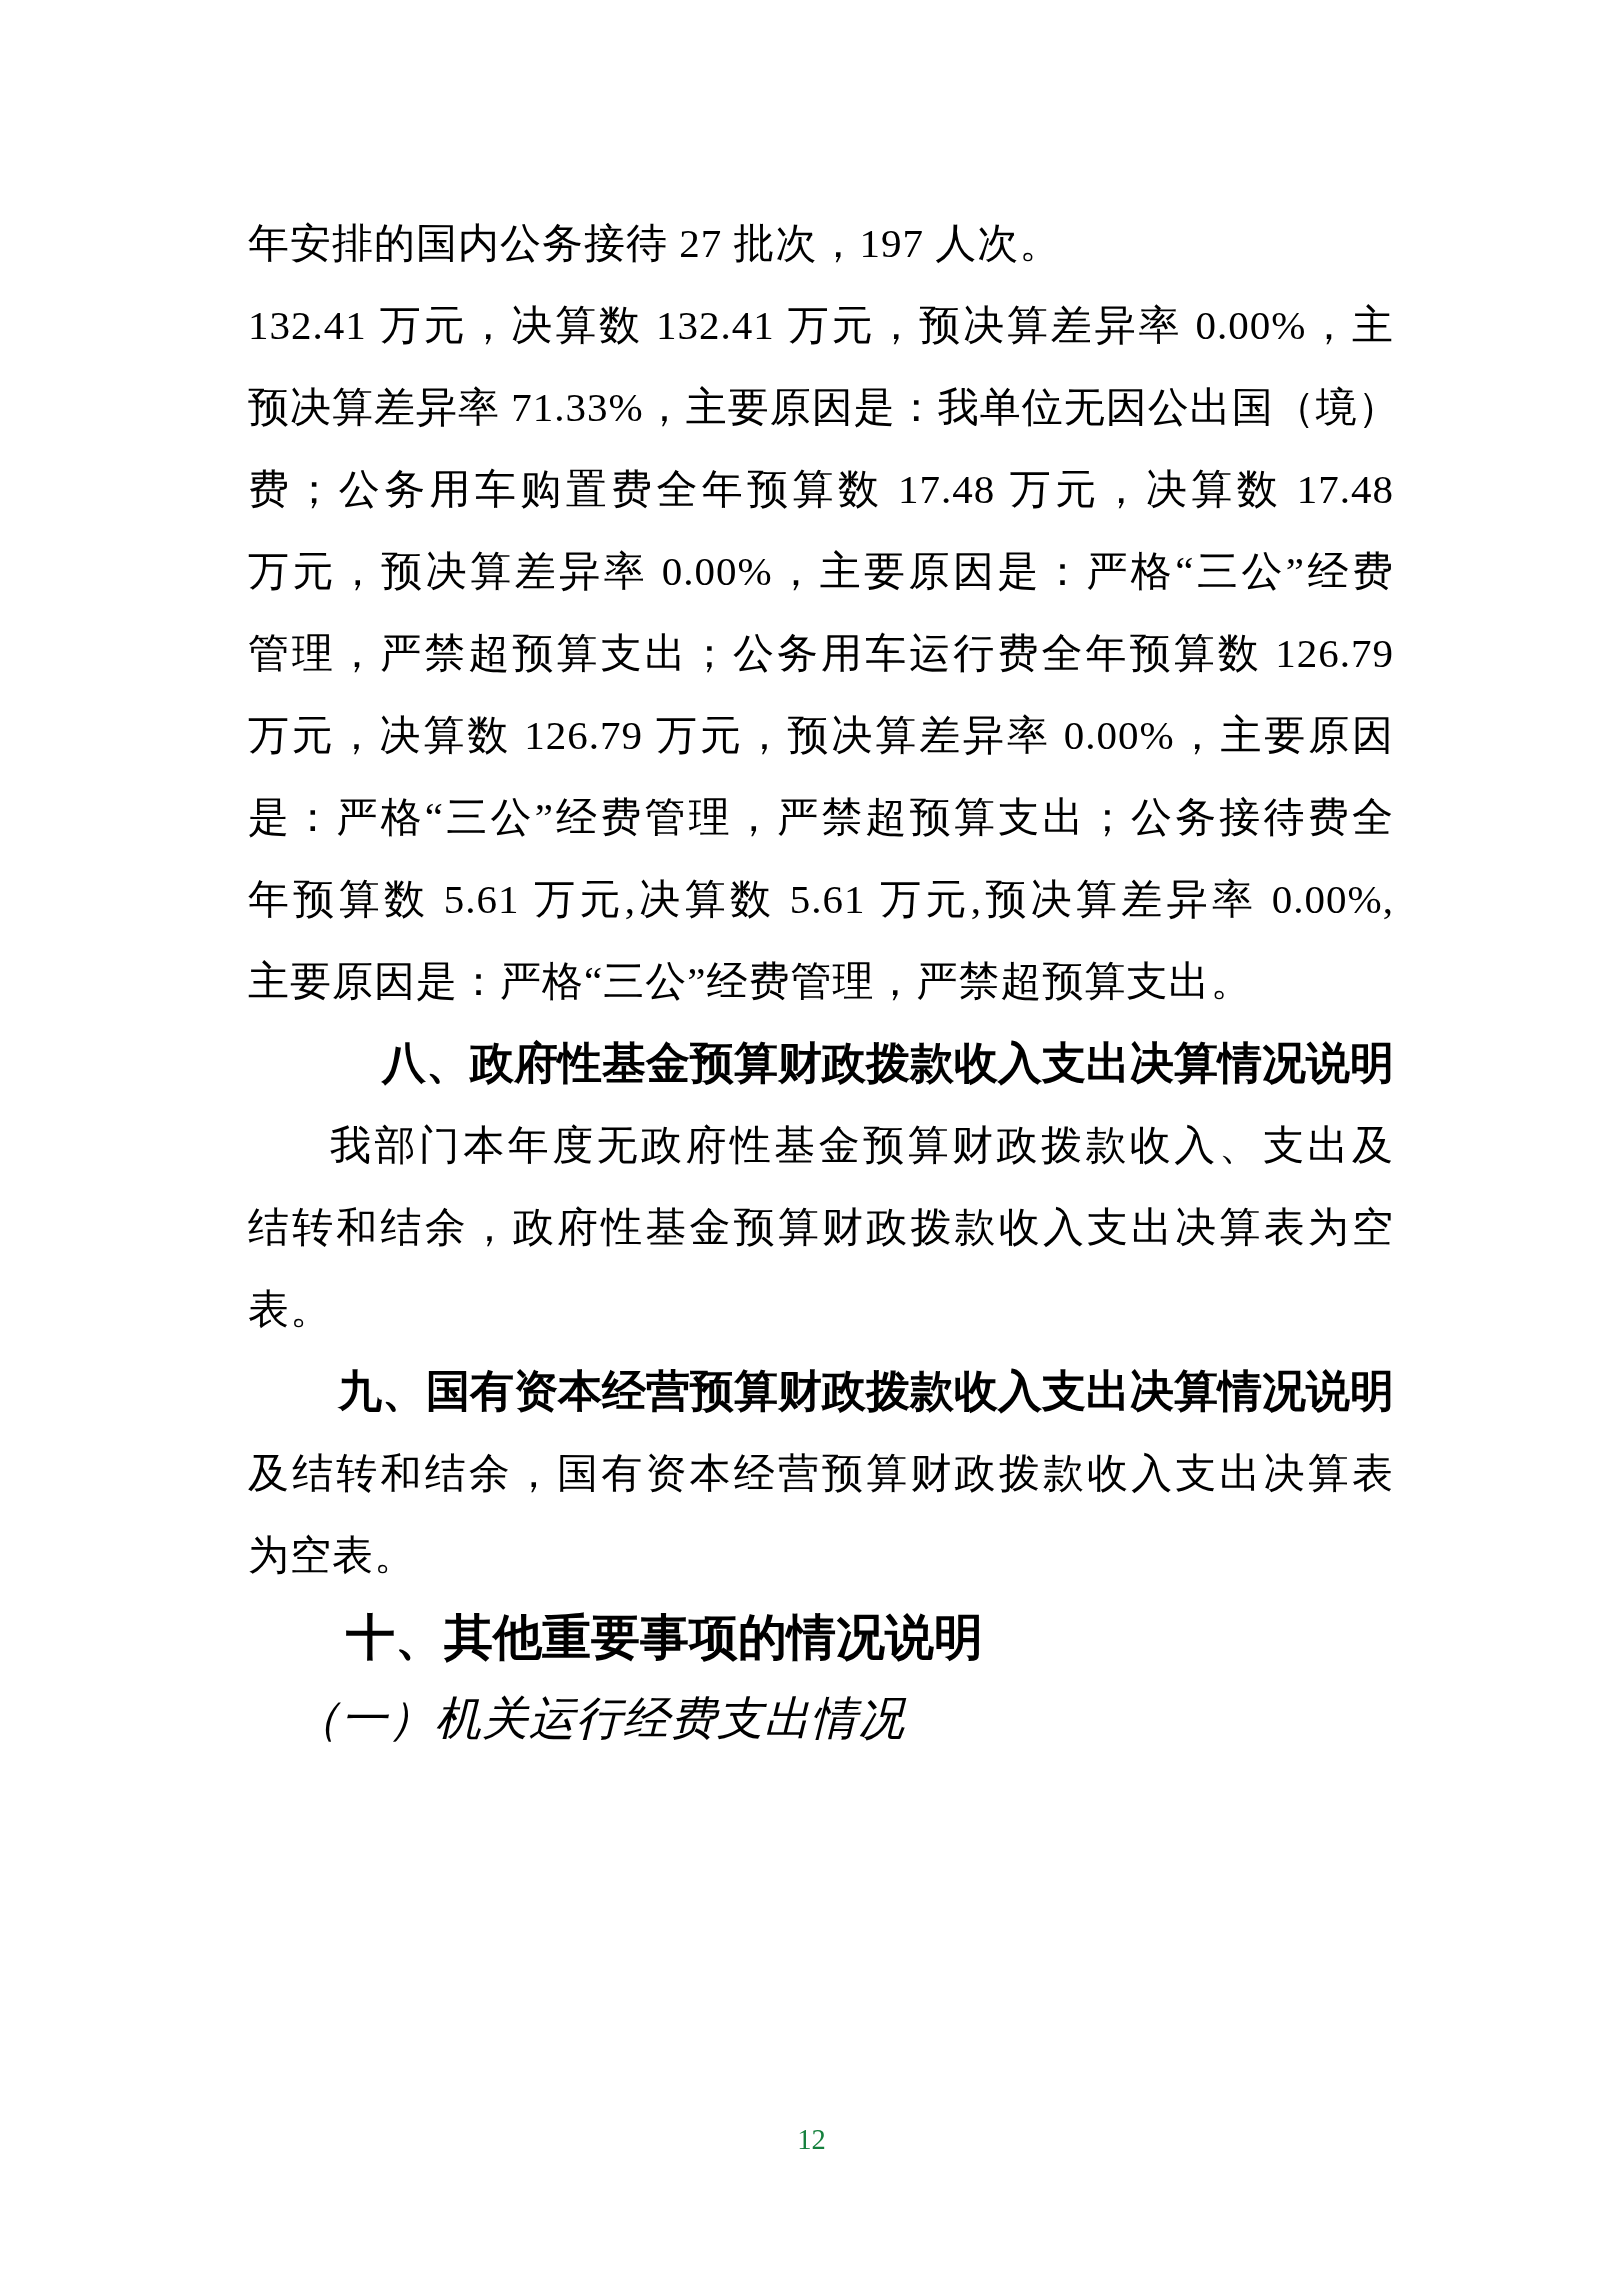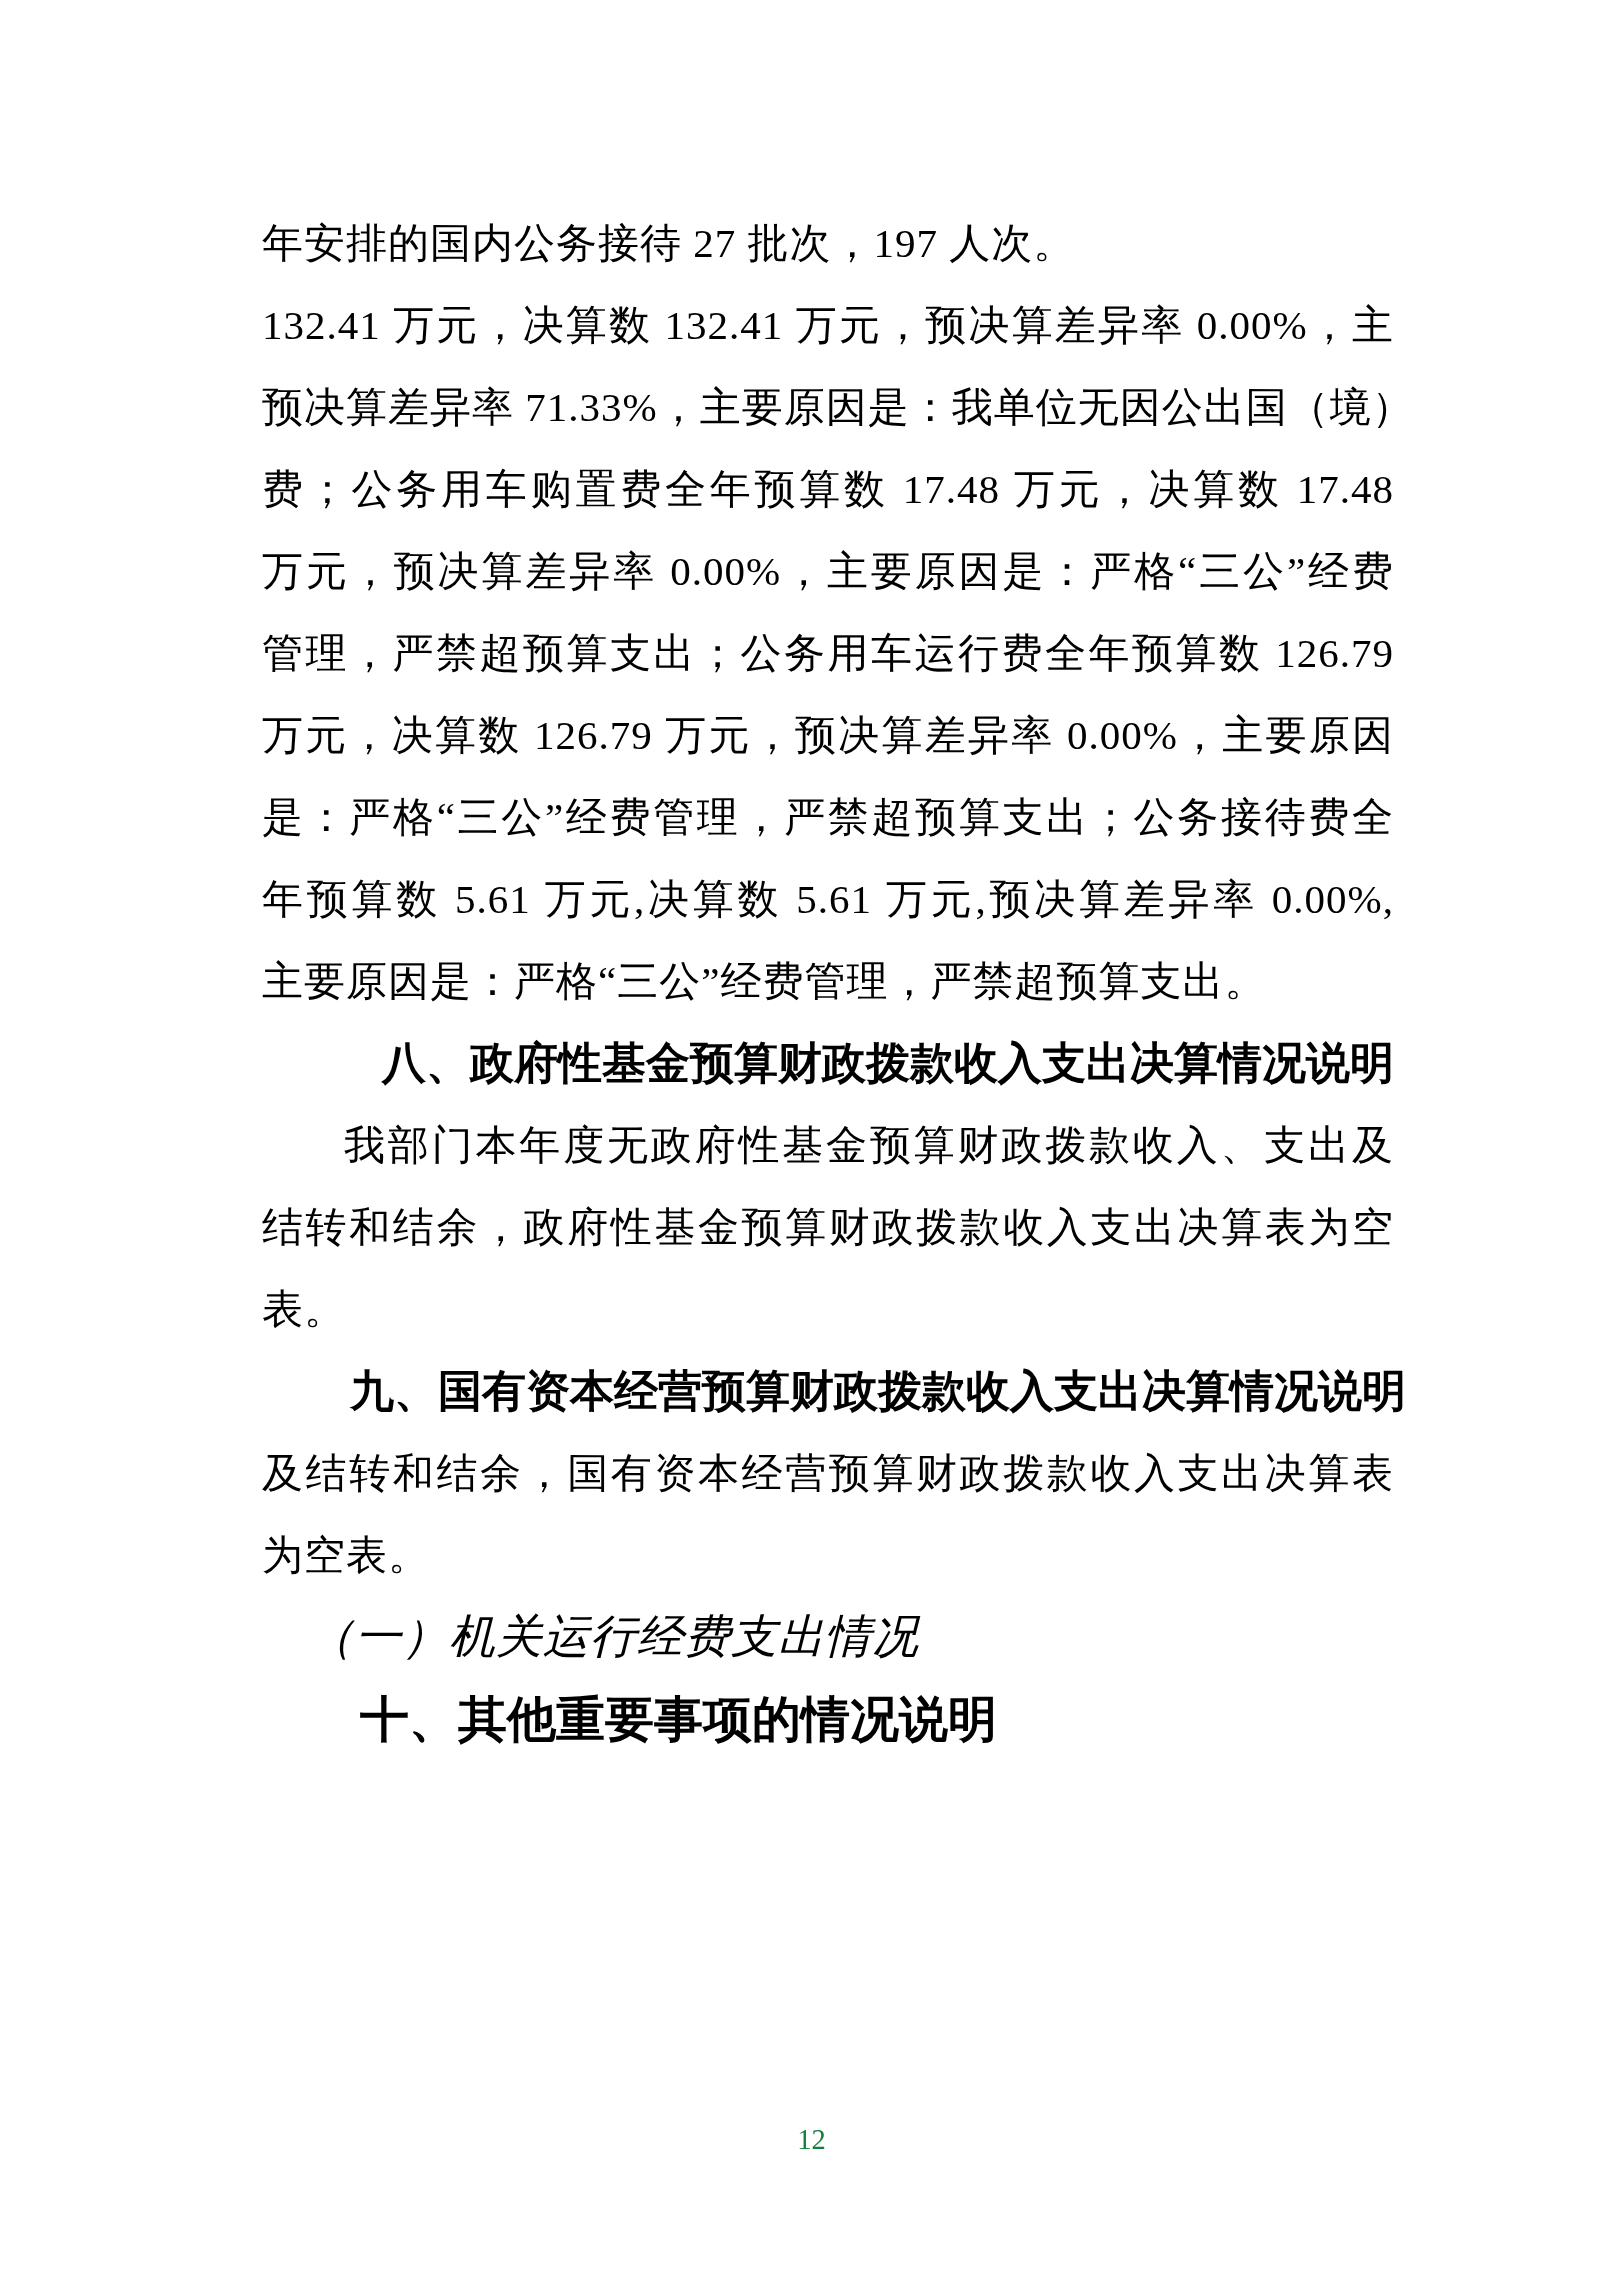--- a/index.html
+++ b/index.html
@@ -22,21 +22,20 @@
     width: 1146px;
   }
   .ln {
     height: 82px;
     line-height: 82px;
     font-family: "Liberation Serif", "DejaVu Serif", serif;
     font-size: 41px;
     letter-spacing: 1px;
     white-space: nowrap;
     color: #000000;
-    margin-left: 14px;
   }
   
   .just {
     text-align: justify;
     text-align-last: justify;
   }
   
   .ind {
     text-indent: 2em;
   }
@@ -90,19 +89,19 @@
     <div class="ln just">是：严格“三公”经费管理，严禁超预算支出；公务接待费全</div>
     <div class="ln just">年预算数 5.61 万元,决算数 5.61 万元,预决算差异率 0.00%,</div>
     <div class="ln">主要原因是：严格“三公”经费管理，严禁超预算支出。</div>
     <div class="ln h1s ind">八、政府性基金预算财政拨款收入支出决算情况说明</div>
     <div class="ln just ind">我部门本年度无政府性基金预算财政拨款收入、支出及</div>
     <div class="ln just">结转和结余，政府性基金预算财政拨款收入支出决算表为空</div>
     <div class="ln">表。</div>
     <div class="ln h1s ind">九、国有资本经营预算财政拨款收入支出决算情况说明</div>
     <div class="ln just">及结转和结余，国有资本经营预算财政拨款收入支出决算表</div>
     <div class="ln">为空表。</div>
+    <div class="ln h1b ind">十、其他重要事项的情况说明</div>
     <div class="ln kai">（一）机关运行经费支出情况</div>
-    <div class="ln h1b ind">十、其他重要事项的情况说明</div>
   </div>
 
   <div class="page-num">12</div>
 </div>
 
 
 </body></html>

